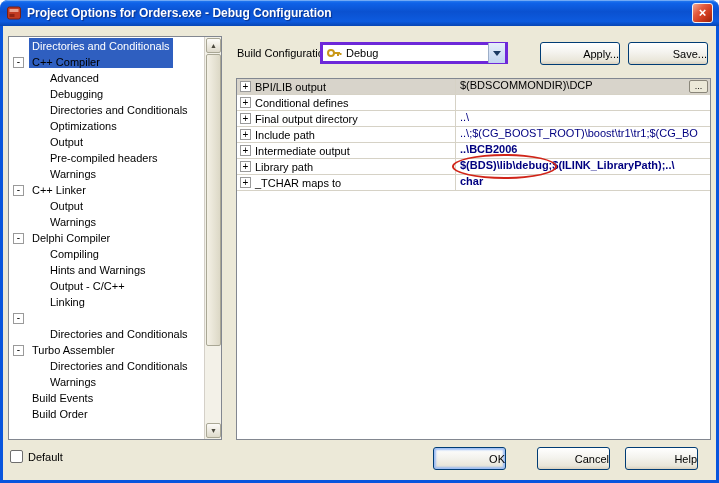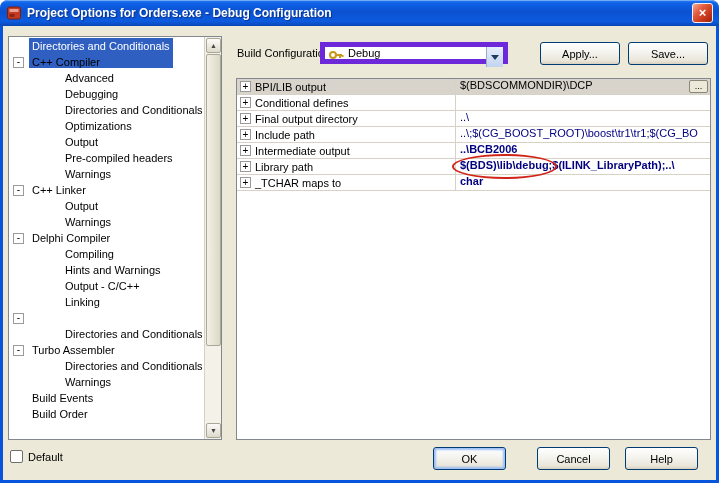--- a/index.html
+++ b/index.html
@@ -27,49 +27,49 @@
   #content { position:absolute; left:3px; top:26px; width:713px; height:454px; background:#ece9d8; }
 
   
   #tree-panel { position:absolute; left:5px; top:10px; width:214px; height:404px;
     background:#fff; border:1px solid #828790; }
   #tree-items { position:absolute; left:0; top:1px; right:17px; bottom:0; overflow:hidden; }
   .trow { display:flex; align-items:center; height:16px; padding-left:4px; white-space:nowrap; }
   .trow .exp { width:11px; height:11px; flex:none; margin-right:5px; }
   .trow .exp.box { border:1px solid #9a9a9a; background:#fff; color:#000;
     font-size:10px; line-height:8px; text-align:center; }
-  .trow.l1 { padding-left:38px;margin-left:15px; }
+  .trow.l1 { padding-left:38px; }
   .tl { padding:16px 3px; }
   .tl.sel { background:#2f5fc0; color:#fff; }
 
   
   #scrollbar { position:absolute; right:0; top:0; bottom:0; width:17px;
     background:#f3f1e8; border-left:1px solid #d4d0c8; }
   .sbtn { position:absolute; left:1px; width:15px; height:15px;
     background:linear-gradient(180deg,#fcfbf8,#dedacb); border:1px solid #a9a795;
     border-radius:2px; font-size:7px; line-height:13px; text-align:center; color:#4a483e; }
   #sb-up { top:1px; } #sb-down { bottom:1px; }
   #sb-thumb { position:absolute; left:1px; top:17px; height:292px; width:15px;
     background:linear-gradient(90deg,#f4f1e6,#dcd8c6); border:1px solid #a9a795; border-radius:2px; }
 
   
   #bc-label { position:absolute; left:234px; top:21px; }
   #combo { position:absolute; left:317px; top:16px; width:188px; height:22px;
-    background:#fff; border:5px solid #6d28d9; display:flex; }
+    background:#fff; border:3px solid #6d28d9; display:flex; align-items:center; }
   #combo .key-icon { width:16px; height:16px; margin:0 4px 0 3px; flex:none; }
   #combo .combo-text { flex:1; }
   #combo .combo-btn { width:17px; height:20px; margin:0; flex:none;
     background:linear-gradient(180deg,#e6eefc,#c2d4f0); border-left:1px solid #9caec8;
     display:flex; align-items:center; justify-content:center; }
   .tri-down { width:0; height:0; border-left:4px solid transparent;
     border-right:4px solid transparent; border-top:5px solid #1c3a63; }
 
   .xpbtn { position:absolute; height:23px; border:1px solid #003c74; border-radius:3px;
     background:linear-gradient(180deg,#ffffff 0%,#f4f3ee 45%,#e9e6d9 85%,#d8d0bf 100%);
-    font-family:"Liberation Sans", sans-serif; font-size:11px; color:#000; cursor:default; }
+    font-family:"Liberation Sans", sans-serif; font-size:11px; color:#000; cursor:default;text-align:right; }
   #apply-btn { left:537px; top:16px; width:80px; }
   #save-btn  { left:625px; top:16px; width:80px; }
 
   
   #grid { position:absolute; left:233px; top:52px; width:475px; height:362px;
     background:#fff; border:1px solid #828790; }
   .grow { display:flex; height:16px; border-bottom:1px solid #d6d2c6; }
   .grow.sel { background:#d8d4cb; }
   .gname { width:219px; flex:none; border-right:1px solid #d6d2c6;
     display:flex; align-items:center; padding-left:3px; white-space:nowrap; overflow:hidden; }

